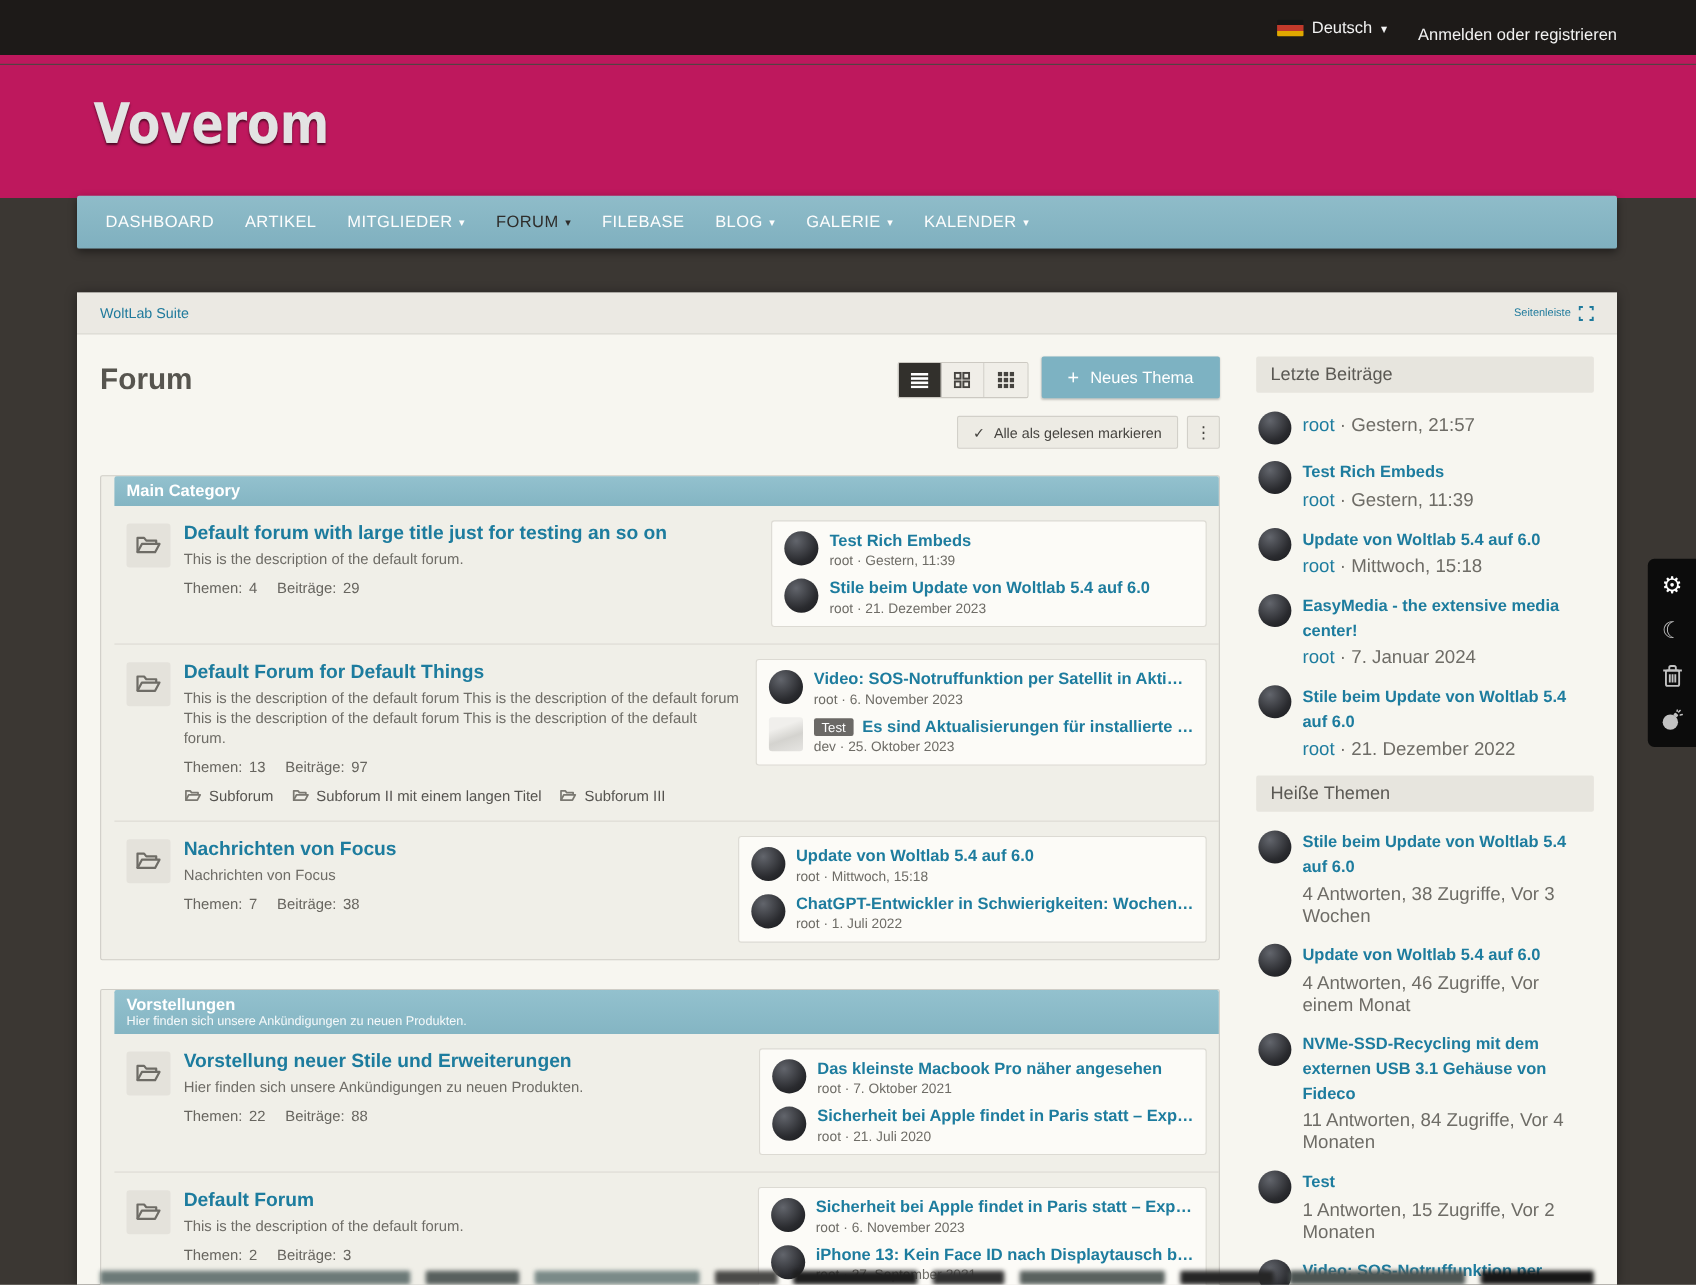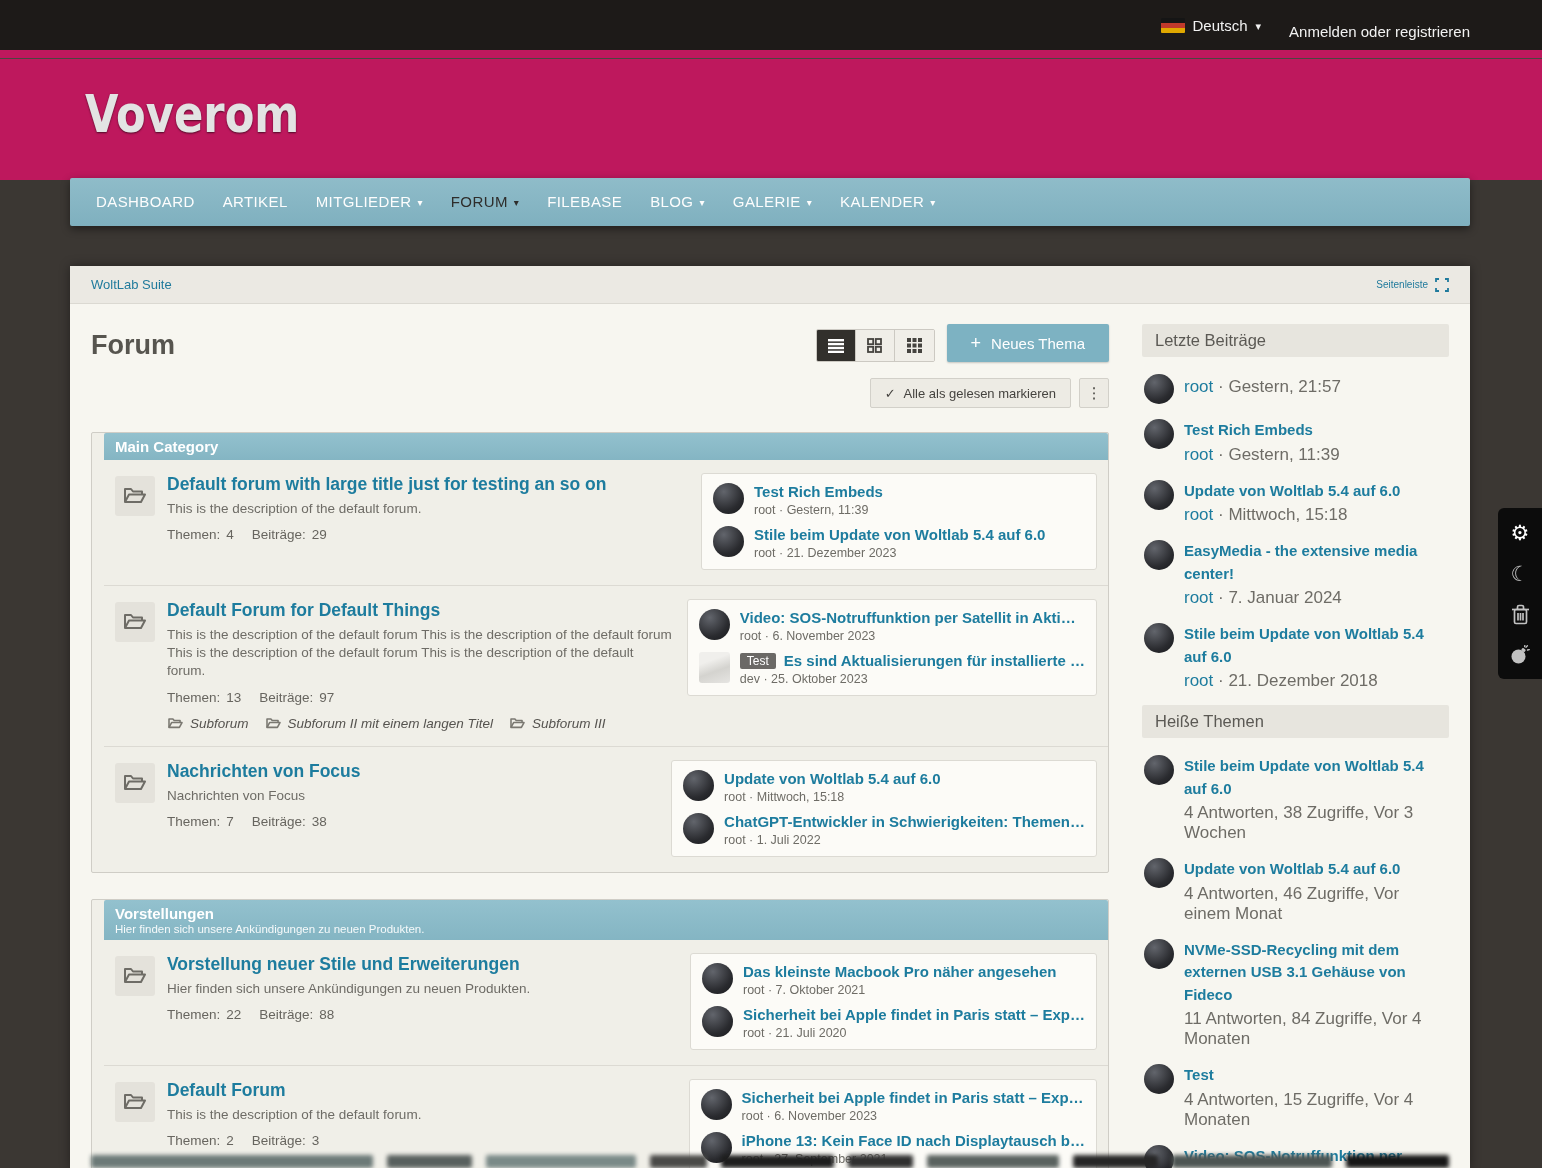--- a/index.html
+++ b/index.html
@@ -111,21 +111,21 @@
   .cat-header + .forum-row { border-top:none; }
   .forum-icon-box {
     flex:0 0 40px; height:40px; background:#e4e2db; border-radius:3px;
     display:flex; align-items:center; justify-content:center; color:#6e6c66; margin-top:3px;
   }
   .forum-main { flex:1 1 auto; min-width:0; padding-top:1px; }
   .forum-title { color:#1d7c9e; font-size:17.5px; font-weight:700; text-decoration:none; cursor:pointer; display:inline-block; }
   .forum-desc { color:#6e6c66; font-size:13.5px; margin-top:5px; line-height:1.35; max-width:540px; }
   .forum-stats { color:#67655f; font-size:13.5px; margin-top:9px; display:flex; gap:18px; }
   .stat { display:flex; gap:6px; }
-  .subforum-row { display:flex; gap:16px; margin-top:11px; align-items:center; flex-wrap:wrap;font-style:italic; }
+  .subforum-row { display:flex; gap:16px; margin-top:11px; align-items:center; flex-wrap:wrap; }
   .subforum { display:flex; gap:6px; align-items:center; color:#55534f; font-size:13.5px; cursor:pointer; }
   .subforum svg { color:#7a7871; }
   
   .latest-card {
     flex:0 0 396px; background:#fcfbf7; border:1px solid #dcdad3; border-radius:3px;
     padding:9px 11px; align-self:flex-start; display:flex; flex-direction:column; gap:9px;
   }
   .post-entry { display:flex; gap:10px; align-items:flex-start; }
   .avatar {
     flex:0 0 31px; width:31px; height:31px; border-radius:50%;
@@ -433,21 +433,21 @@
             <div class="post-entry">
               <span class="avatar"></span>
               <div class="post-body">
                 <a class="post-title">Update von Woltlab 5.4 auf 6.0</a>
                 <div class="post-meta">root · Mittwoch, 15:18</div>
               </div>
             </div>
             <div class="post-entry">
               <span class="avatar"></span>
               <div class="post-body">
-                <a class="post-title">ChatGPT-Entwickler in Schwierigkeiten: Themen…</a>
+                <a class="post-title">ChatGPT-Entwickler in Schwierigkeiten: Wochen…</a>
                 <div class="post-meta">root · 1. Juli 2022</div>
               </div>
             </div>
           </div>
         </div>
       </section>
 
       <section class="category">
         <div class="cat-header">
           <div class="cat-title">Vorstellungen</div>
@@ -561,21 +561,21 @@
           <span class="avatar"></span>
           <div>
             <a class="side-title">EasyMedia - the extensive media center!</a>
             <div class="side-meta"><span class="author">root</span><span> · 7. Januar 2024</span></div>
           </div>
         </div>
         <div class="side-item">
           <span class="avatar"></span>
           <div>
             <a class="side-title">Stile beim Update von Woltlab 5.4 auf 6.0</a>
-            <div class="side-meta"><span class="author">root</span><span> · 21. Dezember 2018</span></div>
+            <div class="side-meta"><span class="author">root</span><span> · 21. Dezember 2022</span></div>
           </div>
         </div>
       </div>
 
       <div class="hot-section">
         <div class="side-header">Heiße Themen</div>
         <div class="side-list">
           <div class="side-item">
             <span class="avatar"></span>
             <div>
@@ -594,21 +594,21 @@
             <span class="avatar"></span>
             <div>
               <a class="side-title">NVMe-SSD-Recycling mit dem externen USB 3.1 Gehäuse von Fideco</a>
               <div class="side-meta">11 Antworten, 84 Zugriffe, Vor 4 Monaten</div>
             </div>
           </div>
           <div class="side-item">
             <span class="avatar"></span>
             <div>
               <a class="side-title">Test</a>
-              <div class="side-meta">4 Antworten, 15 Zugriffe, Vor 4 Monaten</div>
+              <div class="side-meta">1 Antworten, 15 Zugriffe, Vor 2 Monaten</div>
             </div>
           </div>
           <div class="side-item">
             <span class="avatar"></span>
             <div>
               <a class="side-title">Video: SOS-Notruffunktion per Satellit in Aktion – bei einer Autopanne und ohne Mobilfunkempfang</a>
 
             </div>
           </div>
         </div>

